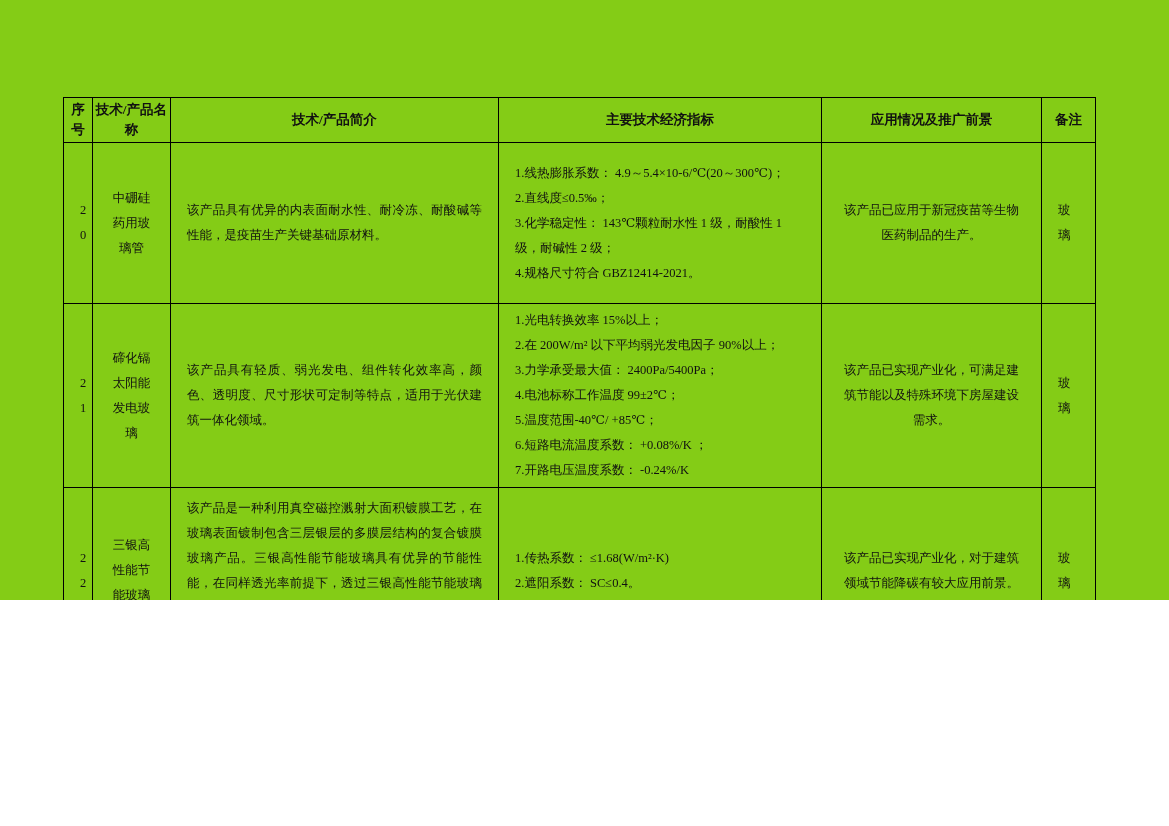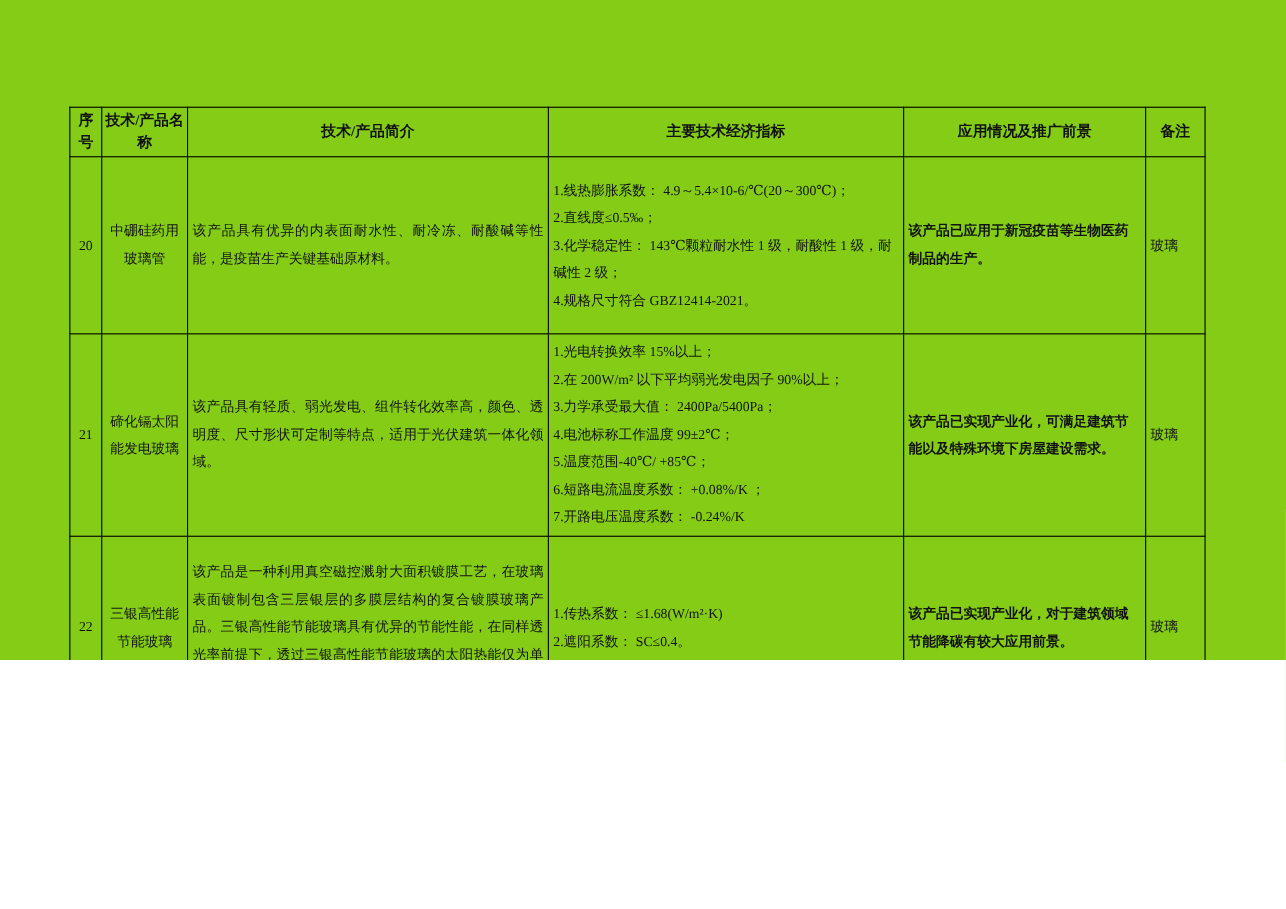--- a/index.html
+++ b/index.html
@@ -19,21 +19,21 @@
   table.doc-table {
     position: absolute;
     left: 63px;
     top: 97px;
     border-collapse: collapse;
     table-layout: fixed;
     width: 1030px;
   }
   table.doc-table td, table.doc-table th {
     border: 1px solid #000000;
-    padding: 2px 4px;
+    padding: 2px 16px;
     vertical-align: middle;
     font-size: 12.5px;
     line-height: 25px;
     word-break: break-word;
     overflow: hidden;
   }
   table.doc-table th {
     font-size: 13.5px;
     font-weight: bold;
     text-align: center;
@@ -41,21 +41,21 @@
     padding: 2px 2px;
   }
   tr.hdr   { height: 45px; }
   tr.r20   { height: 161px; }
   tr.r21   { height: 184px; }
   tr.r22   { height: 166px; }
   td.c-no   { text-align: center; padding: 2px 1px; }
   td.c-name { text-align: center; padding: 2px 4px; }
   td.c-intro{ text-align: justify; padding: 2px 9px; }
   td.c-ind  { text-align: left; padding: 2px 7px; }
-  td.c-app  { text-align: left; padding: 2px 8px; font-weight: bold; }
+  td.c-app  { text-align: center; padding: 2px 8px; }
   td.c-note { }
   .ind-line { text-align: left; }
   .footer {
     position: absolute;
     top: 740px;
     left: 0;
     width: 100%;
     text-align: center;
     font-size: 12.5px;
     color: #111111;

